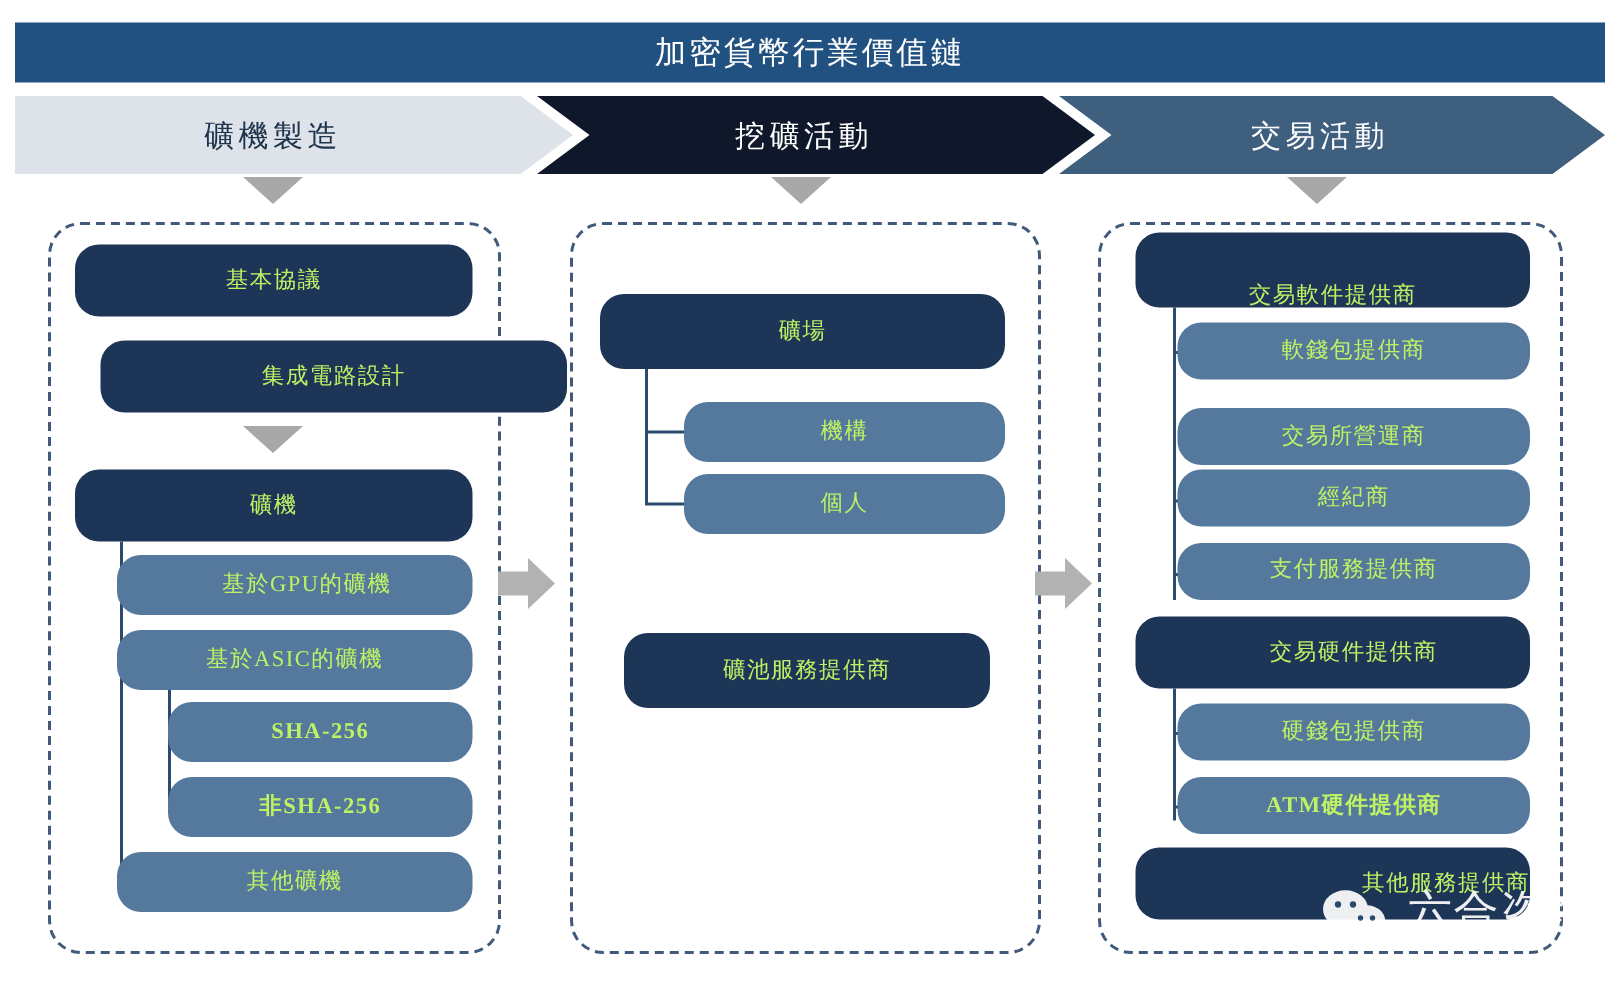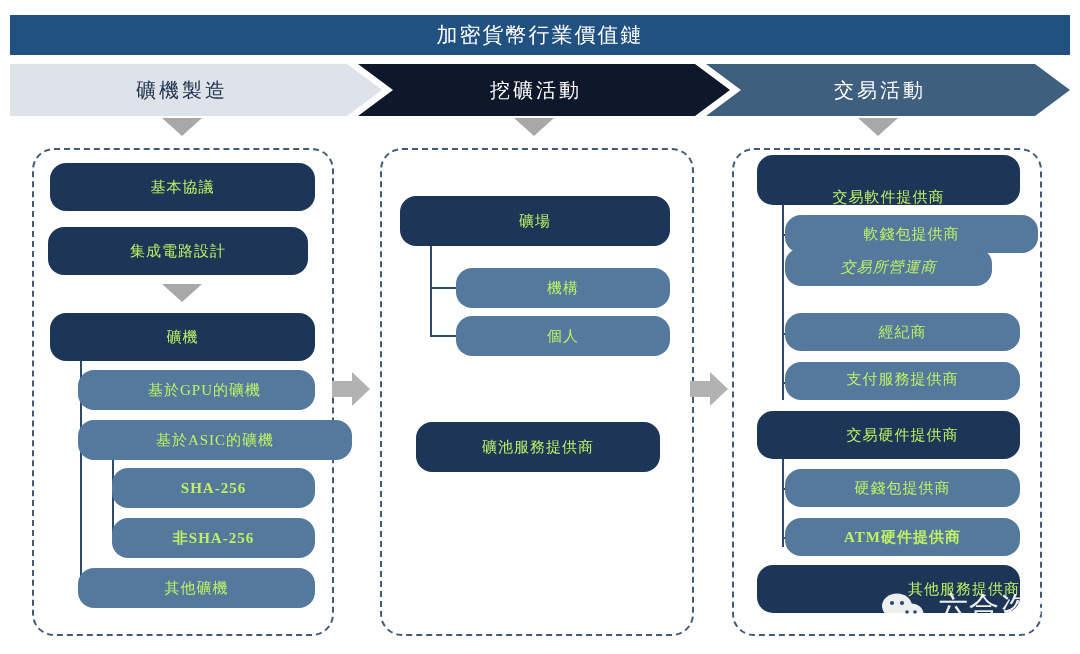--- a/index.html
+++ b/index.html
@@ -80,37 +80,37 @@
 
 <div class="dtri" style="left:162px;top:118px;"></div>
 <div class="dtri" style="left:514px;top:118px;"></div>
 <div class="dtri" style="left:858px;top:118px;"></div>
 
 <div class="col" style="left:32px;top:148px;width:298px;height:484px;"></div>
 
 <div class="node dark" style="left:50px;top:163px;width:265px;height:48px;">
   <span class="ntxt">基本協議</span>
 </div>
-<div class="node dark" style="left:48px;top:227px;width:260px;height:48px;">
+<div class="node dark" style="left:67px;top:227px;width:311px;height:48px;">
   <span class="ntxt">集成電路設計</span>
 </div>
 <div class="dtri" style="left:162px;top:284px;"></div>
 <div class="node dark" style="left:50px;top:313px;width:265px;height:48px;">
   <span class="ntxt">礦機</span>
 </div>
 
 <div class="conn v" style="left:80px;top:361px;height:228px;"></div>
 <div class="conn h" style="left:80px;top:390px;width:32px;"></div>
 <div class="conn h" style="left:80px;top:440px;width:32px;"></div>
 <div class="conn h" style="left:80px;top:588px;width:32px;"></div>
 
 <div class="node mid" style="left:78px;top:370px;width:237px;height:40px;padding-left:16px;">
   <span class="ntxt">基於GPU的礦機</span>
 </div>
-<div class="node mid" style="left:78px;top:420px;width:274px;height:40px;align-items:center;">
+<div class="node mid" style="left:78px;top:420px;width:237px;height:40px;align-items:center;">
   <span class="ntxt">基於ASIC的礦機</span>
 </div>
 
 <div class="conn v" style="left:112px;top:460px;height:80px;"></div>
 <div class="conn h" style="left:112px;top:488px;width:30px;"></div>
 <div class="conn h" style="left:112px;top:538px;width:30px;"></div>
 
 <div class="node mid" style="left:112px;top:468px;width:203px;height:40px;">
   <span class="ntxt" style="font-weight:bold;">SHA-256</span>
 </div>
@@ -155,24 +155,24 @@
 
 <div class="node dark" style="left:757px;top:155px;width:263px;height:50px;align-items:flex-end;">
   <span class="ntxt">交易軟件提供商</span>
 </div>
 
 <div class="conn v" style="left:782px;top:205px;height:195px;"></div>
 <div class="conn h" style="left:782px;top:234px;width:22px;"></div>
 <div class="conn h" style="left:782px;top:333px;width:22px;"></div>
 <div class="conn h" style="left:782px;top:382px;width:22px;"></div>
 
-<div class="node mid" style="left:785px;top:215px;width:253px;height:38px;">
+<div class="node mid" style="left:785px;top:215px;width:235px;height:38px;">
   <span class="ntxt">軟錢包提供商</span>
 </div>
-<div class="node mid" style="left:785px;top:248px;width:207px;height:38px;font-style:italic;">
+<div class="node mid" style="left:785px;top:272px;width:235px;height:38px;">
   <span class="ntxt">交易所營運商</span>
 </div>
 <div class="node mid" style="left:785px;top:313px;width:235px;height:38px;">
   <span class="ntxt">經紀商</span>
 </div>
 <div class="node mid" style="left:785px;top:362px;width:235px;height:38px;font-family:Liberation Mono, monospace;">
   <span class="ntxt">支付服務提供商</span>
 </div>
 
 <div class="node dark" style="left:757px;top:411px;width:263px;height:48px;padding-left:28px;">

